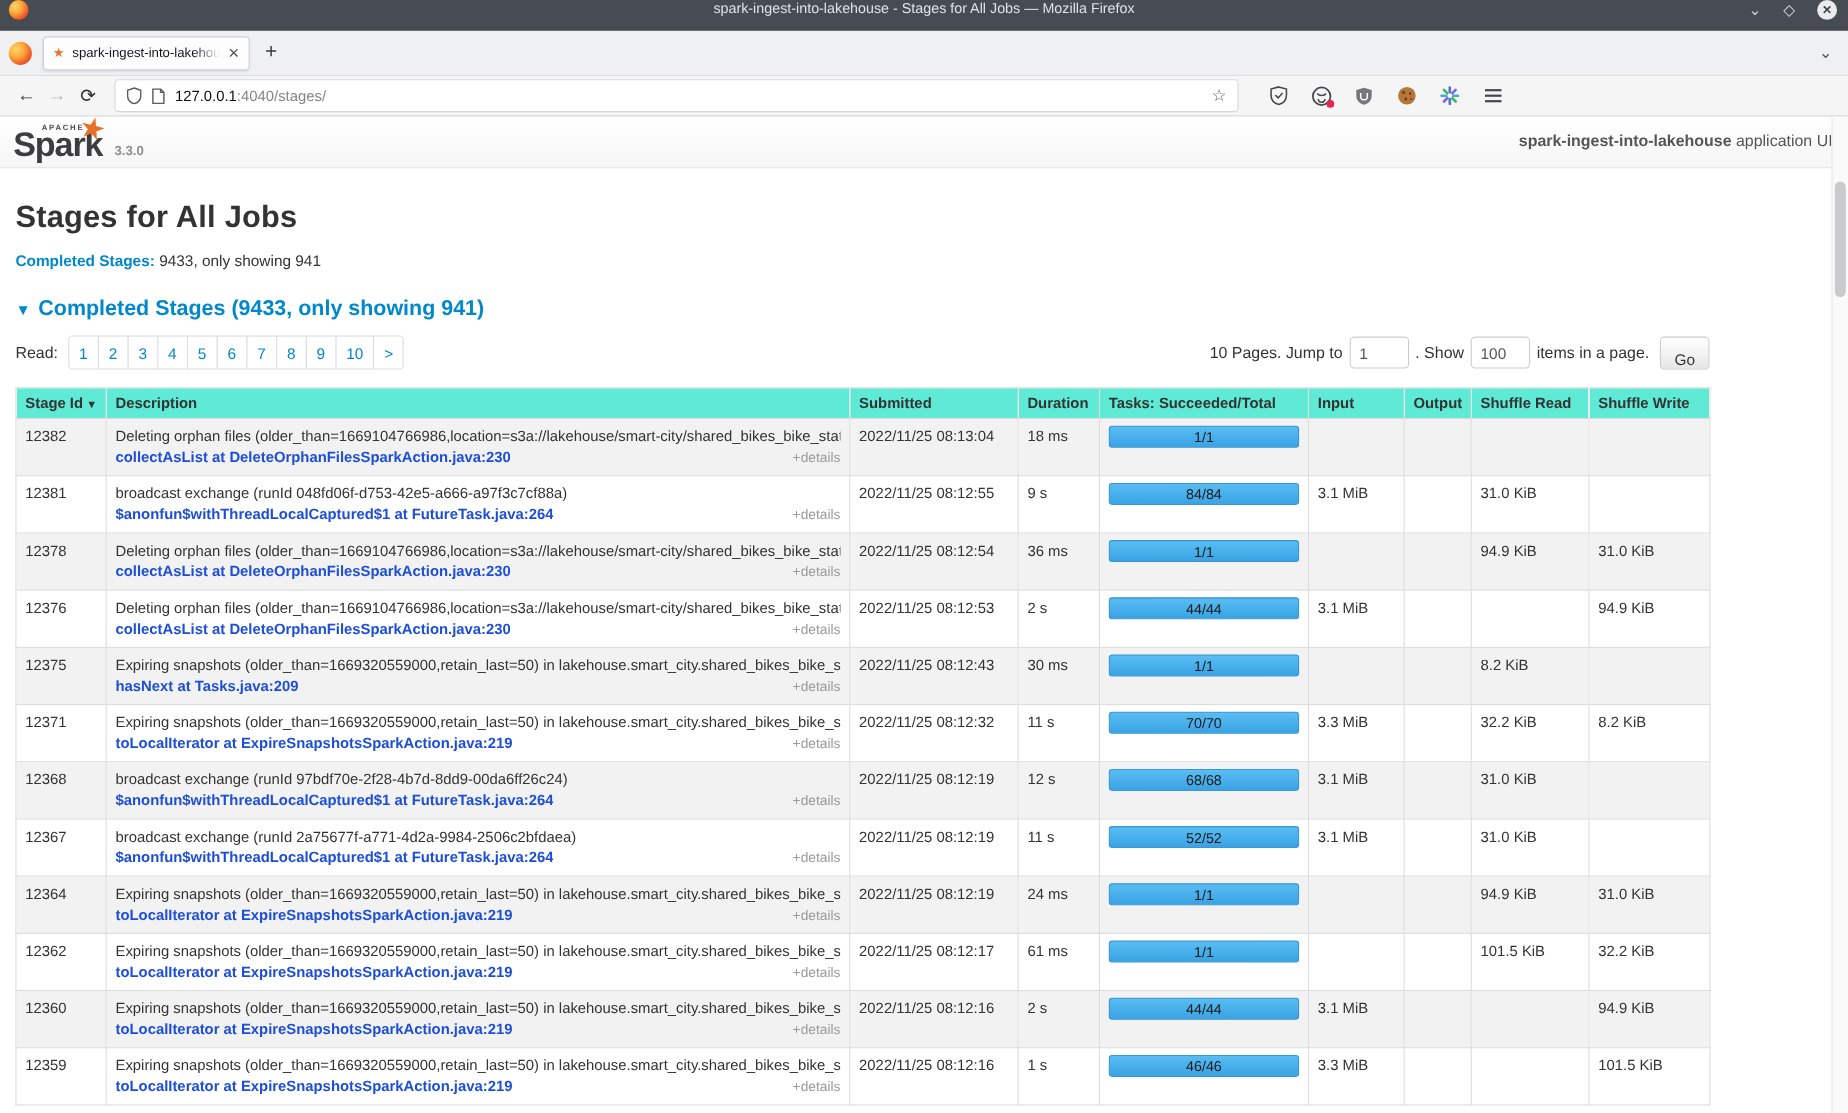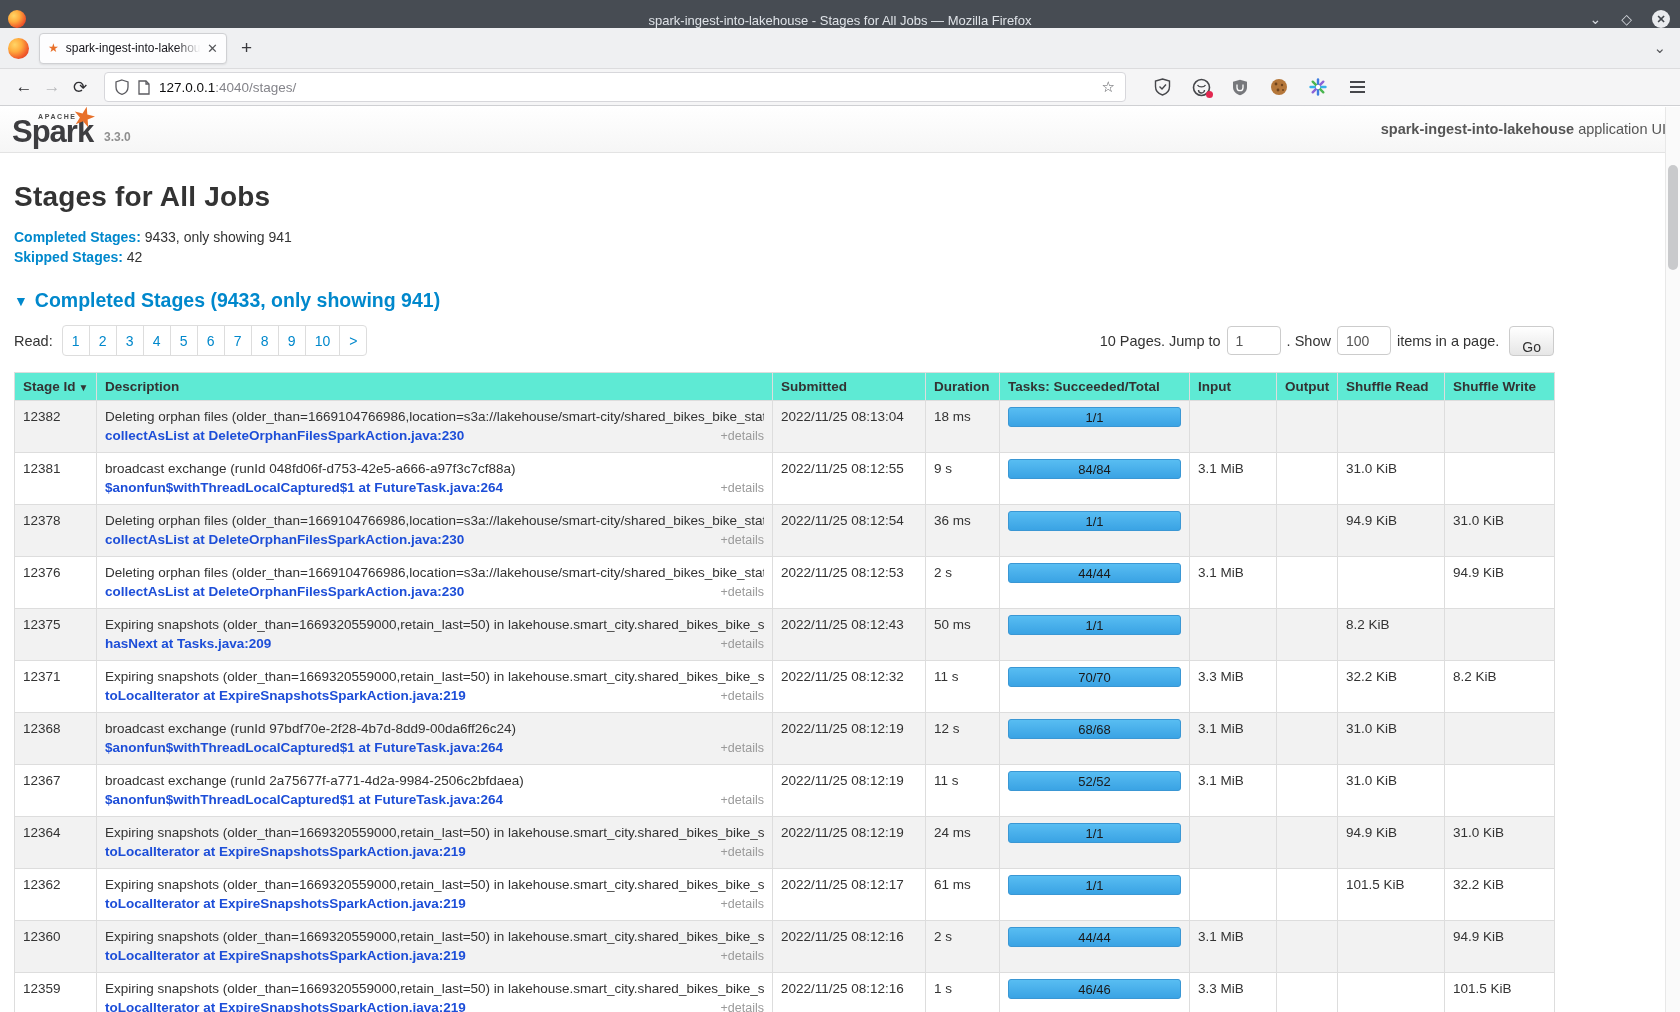--- a/index.html
+++ b/index.html
@@ -1,20 +1,20 @@
 <!DOCTYPE html>
 <html><head>
 <meta charset="utf-8">
 <style>
   * { margin:0; padding:0; box-sizing:border-box; }
   html,body { width:1680px; height:1012px; overflow:hidden; background:#fff;
               font-family:"Liberation Sans", sans-serif; }
 
   
-  .titlebar { height:28px; background:#474c53; display:flex; align-items:flex-end; position:relative; }
+  .titlebar { height:28px; background:#474c53; display:flex; align-items:flex-start; position:relative; }
   .ff-logo-small { width:18px; height:18px; border-radius:50%; margin-left:8px;
     background: radial-gradient(circle at 32% 32%, #ffd567 0%, #ffab3d 35%, #f0562a 70%, #c23a20 100%); }
   .win-title { position:absolute; left:0; right:0; text-align:center; color:#dfe3e8; font-size:13px; pointer-events:none; }
   .win-controls { margin-left:auto; display:flex; align-items:center; gap:20px; padding-right:10px; z-index:2; }
   .win-btn { color:#d7dbe0; font-size:14px; line-height:1; cursor:default; }
   .win-close { width:18px; height:18px; border-radius:50%; background:#e9ebee; color:#41464c;
     font-size:11px; display:flex; align-items:center; justify-content:center; font-weight:bold; }
 
   .tabbar { height:40px; background:#eff0f2; display:flex; align-items:center; }
   .ff-logo-tab { width:21px; height:21px; border-radius:50%; margin:0 10px 0 8px;
@@ -210,23 +210,20 @@
   <div class="app-id">
     <b>spark-ingest-into-lakehouse</b><span> application UI</span>
   </div>
 </div>
 
 <div class="content">
   <h1 class="page-title">Stages for All Jobs</h1>
 
   <div class="summary-line">
     <a class="summary-label">Completed Stages:</a><span> 9433, only showing 941</span>
-  </div>
-  <div class="summary-line">
-    <a class="summary-label">Skipped Stages:</a><span> 42</span>
   </div>
 
   <div class="section-title">
     <span class="caret">▼</span>
     <span>Completed Stages (9433, only showing 941)</span>
   </div>
 
   <div class="page-row">
     <span class="page-label">Read:</span>
     <div class="pagination">
@@ -357,21 +354,21 @@
         <tr>
     <td>12375</td>
     <td>
       <div class="desc-line1">Expiring snapshots (older_than=1669320559000,retain_last=50) in lakehouse.smart_city.shared_bikes_bike_sta...</div>
       <div class="desc-line2">
         <a class="stage-link" href="#">hasNext at Tasks.java:209</a>
         <span class="details-toggle">+details</span>
       </div>
     </td>
     <td>2022/11/25 08:12:43</td>
-    <td>50 ms</td>
+    <td>30 ms</td>
     <td>
             <div class="task-bar">1/1</div>
           </td>
     <td></td>
     <td></td>
     <td>8.2 KiB</td>
     <td></td>
   </tr>
         <tr>
     <td>12371</td>

